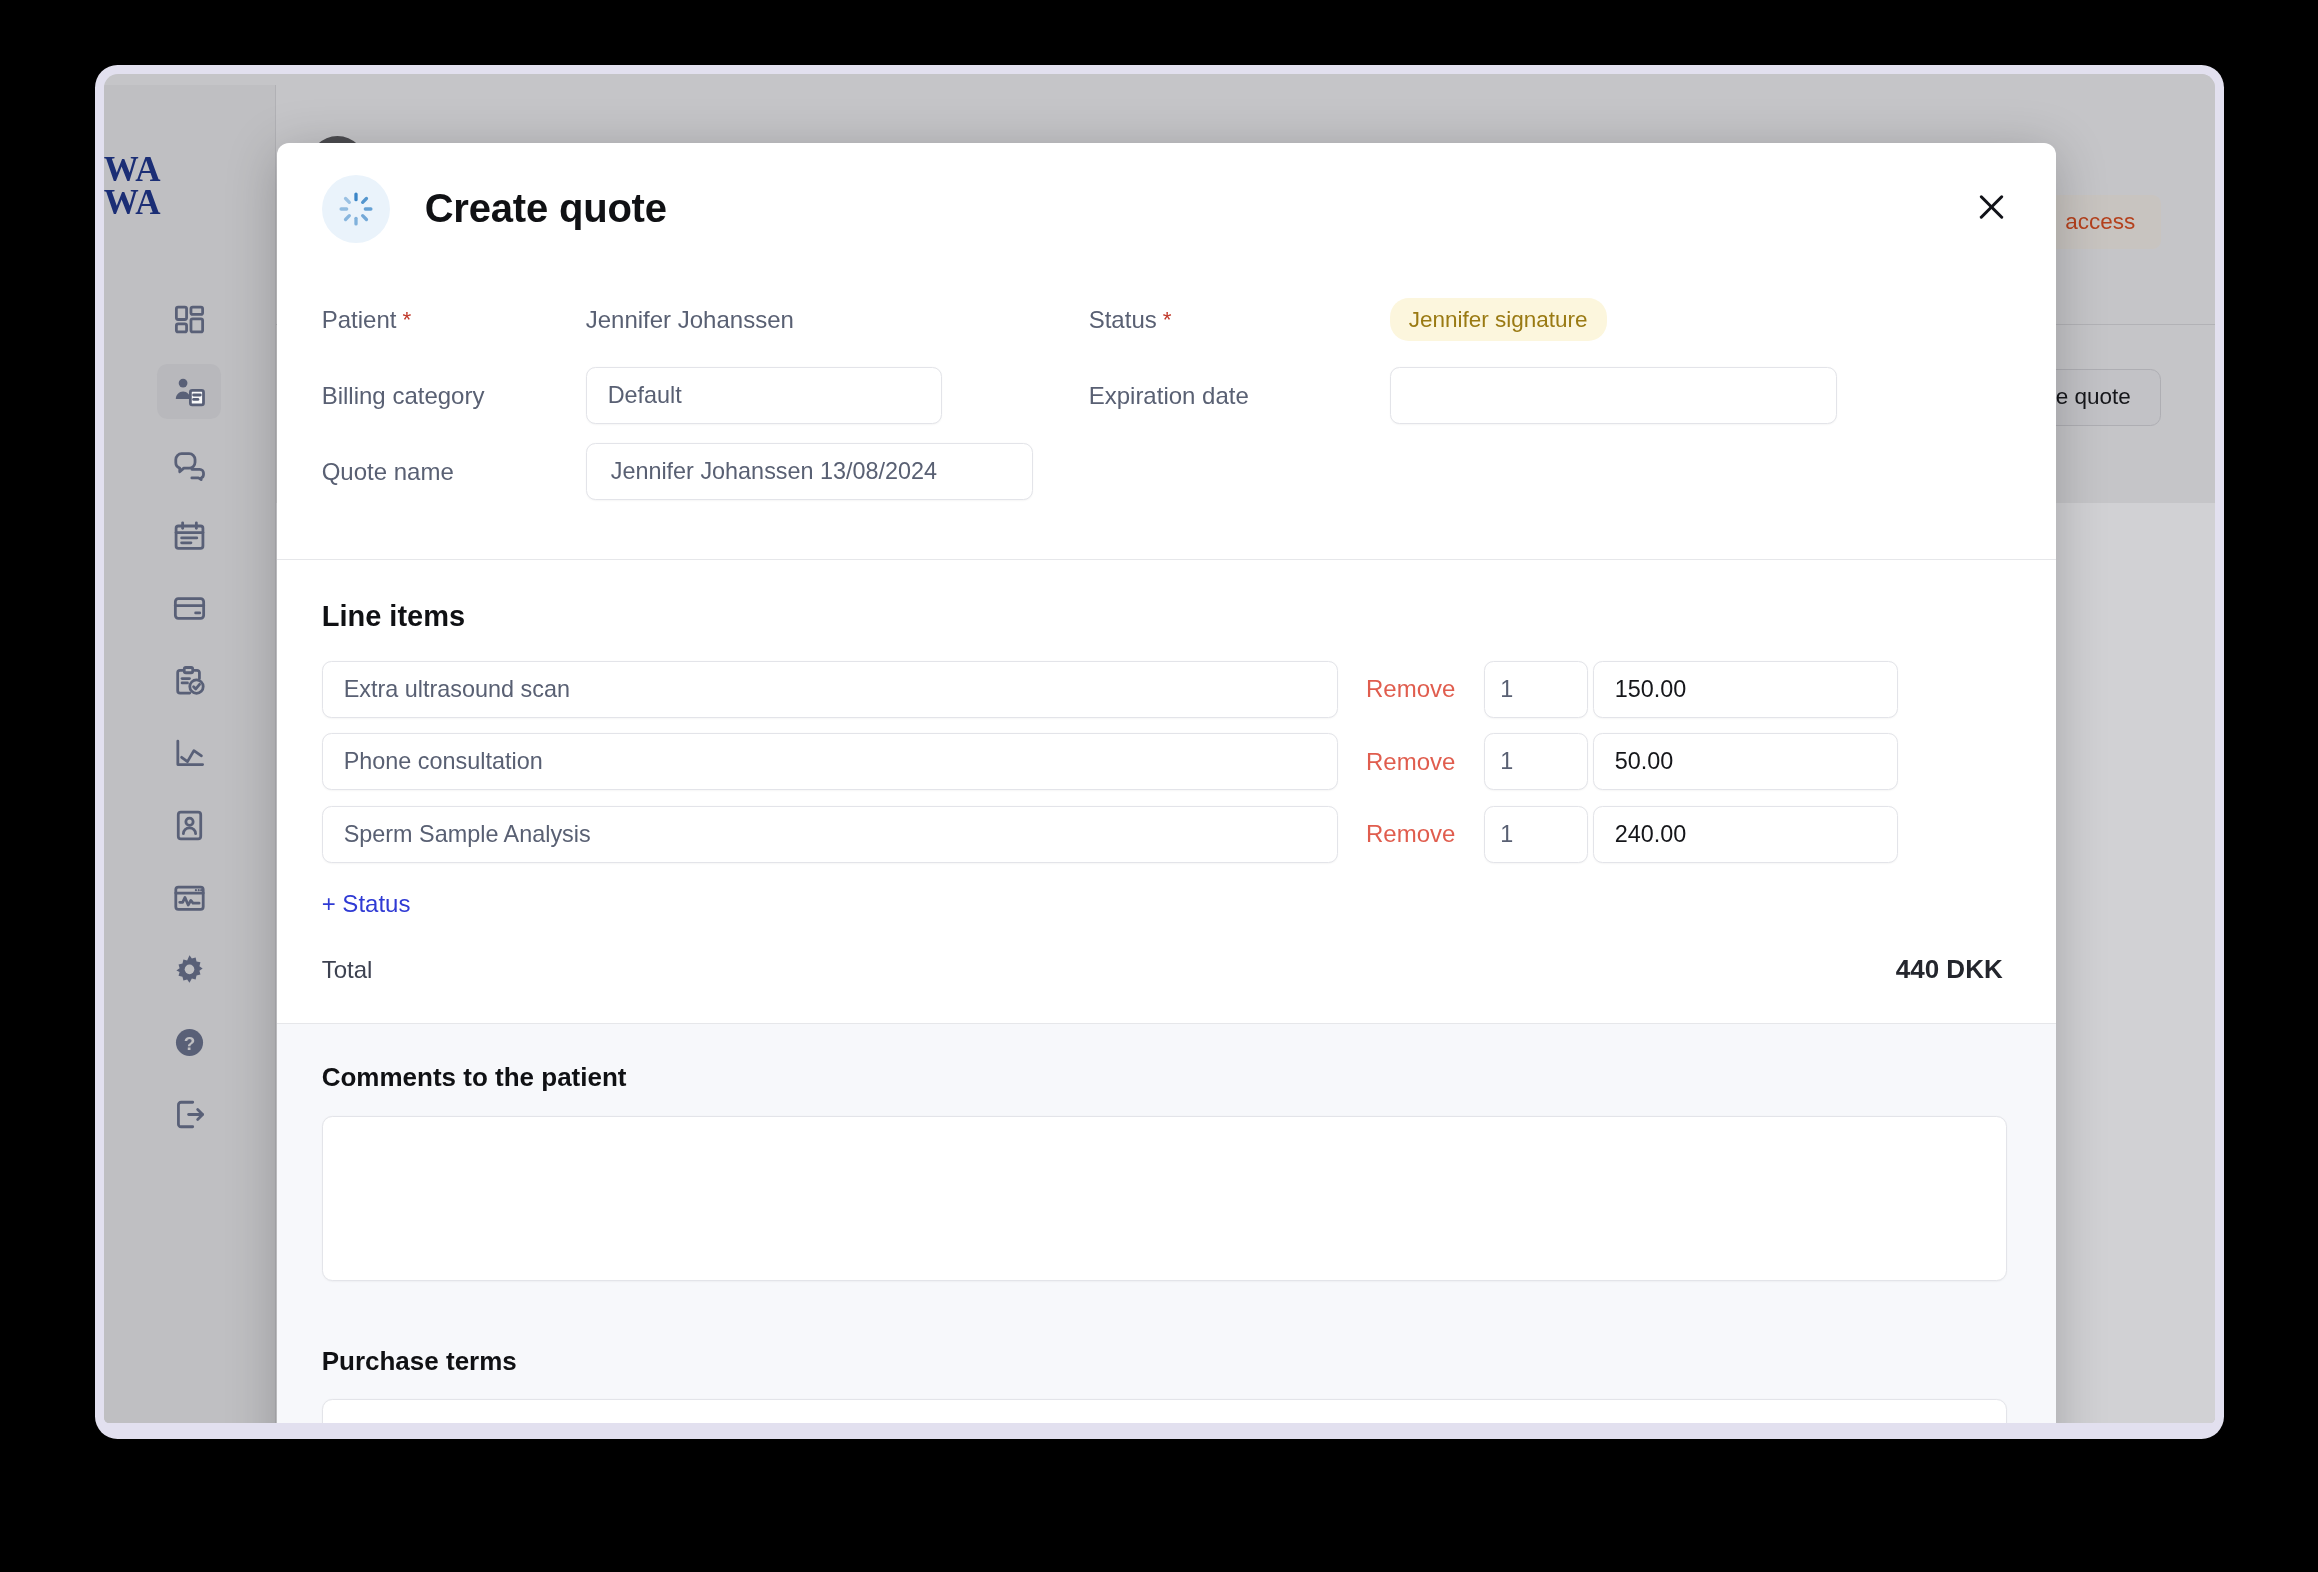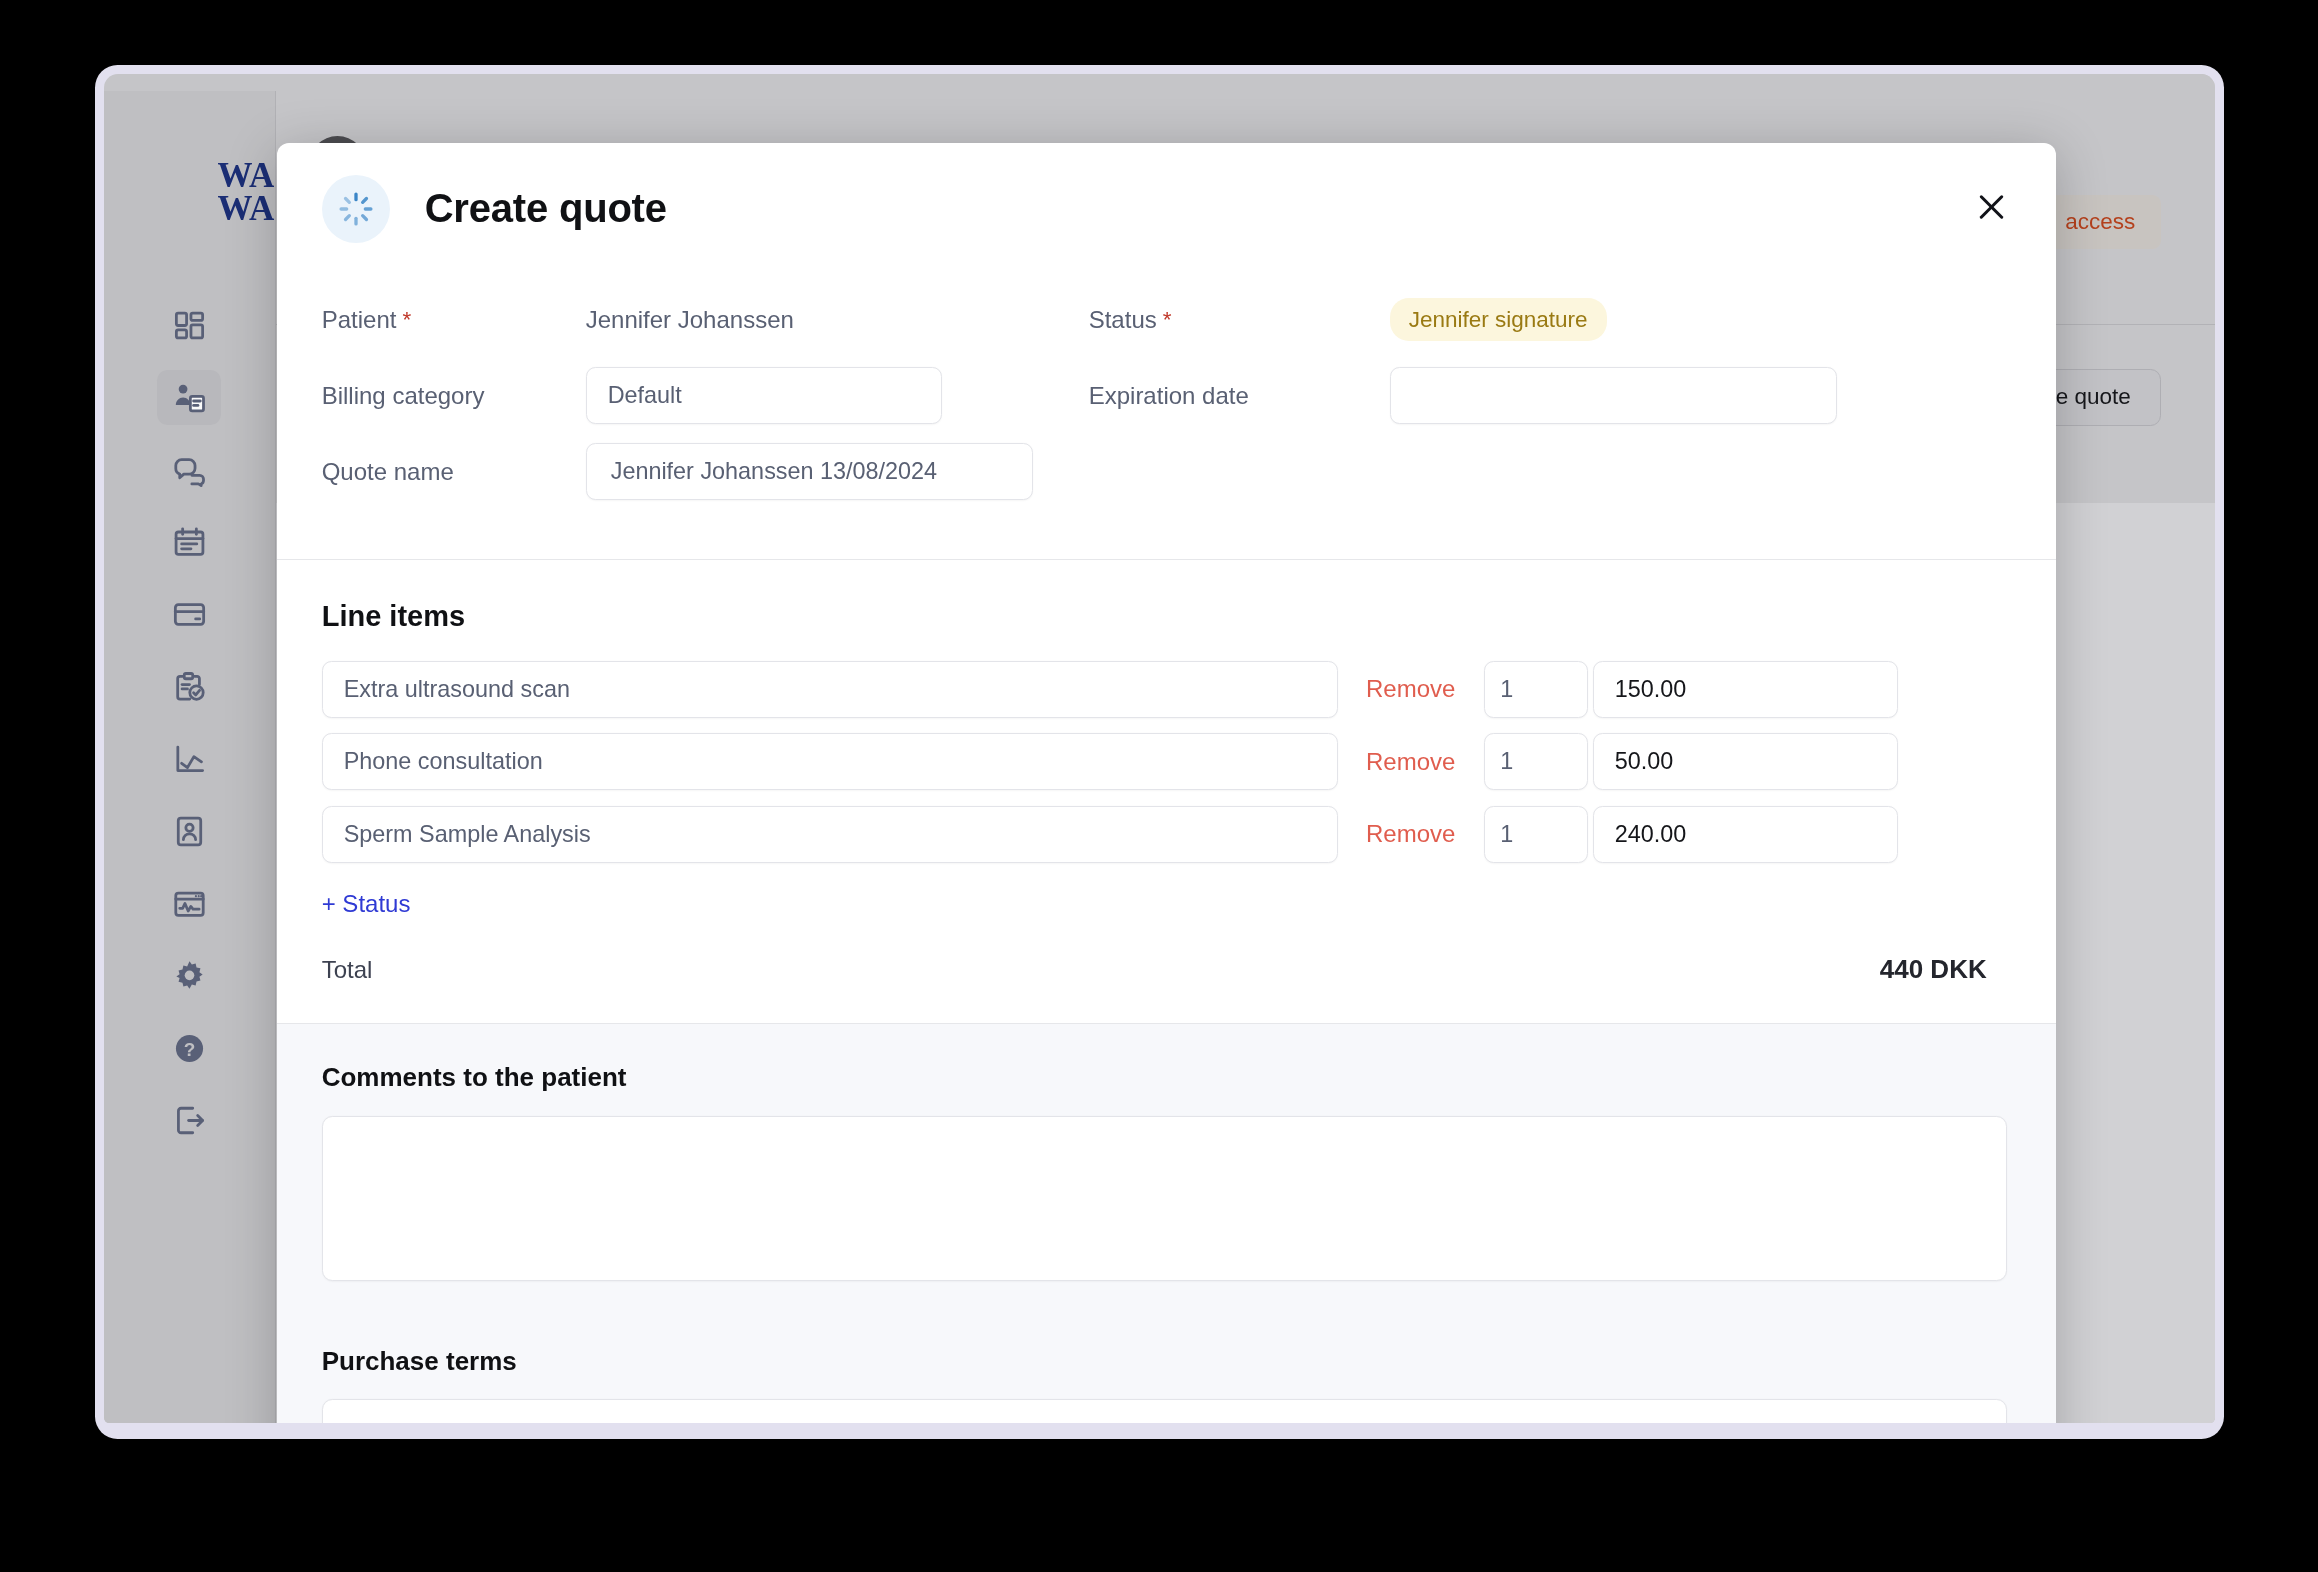--- a/index.html
+++ b/index.html
@@ -23,25 +23,25 @@
   #app-surface {
     position: relative;
     width: 100%; height: 100%;
     background: #c9c9cc;
     border-radius: 14px 14px 5.2px 5.2px;
     overflow: hidden;
   }
 
   
   #sidebar {
-    position: absolute; left: 0; top: 17px;
+    position: absolute; left: 0; top: 11px;
     width: 172px; height: 100%;
     background: #c3c3c6;
     border-right: 0.9px solid #b5b5b9;
-    display: flex; flex-direction: column; align-items: flex-end;
+    display: flex; flex-direction: column; align-items: flex-start;
   }
   #brand-logo {
     margin-top: 68px;
     color: #1c2f78;
     font-family: "Liberation Serif", serif;
     font-weight: 700;
     font-size: 35px;
     line-height: 0.95;
     letter-spacing: 0.4px;
     text-align: center;
@@ -181,21 +181,21 @@
     border-radius: 19px;
     white-space: nowrap;
   }
   .right-group { display: grid; grid-template-columns: 269px 1fr; gap: 32px; }
   .rg-label { height: 76px; display: flex; align-items: center; }
   .rg-value { height: 76px; display: flex; align-items: center; padding-right: 47px; }
 
   
   #line-items-section {
     flex: 0 0 auto;
-    padding: 40px 69px 38px 45px;
+    padding: 40px 53px 38px 45px;
     background: #fff;
     border-bottom: 0.9px solid #e6e7ea;
   }
   #line-items-title { font-size: 29px; font-weight: 700; color: #101114; margin-bottom: 28px; }
   .li-row {
     display: grid;
     grid-template-columns: 1016px 146px 109px 1fr;
     align-items: center;
     column-gap: 0;
     margin-bottom: 15.6px;

